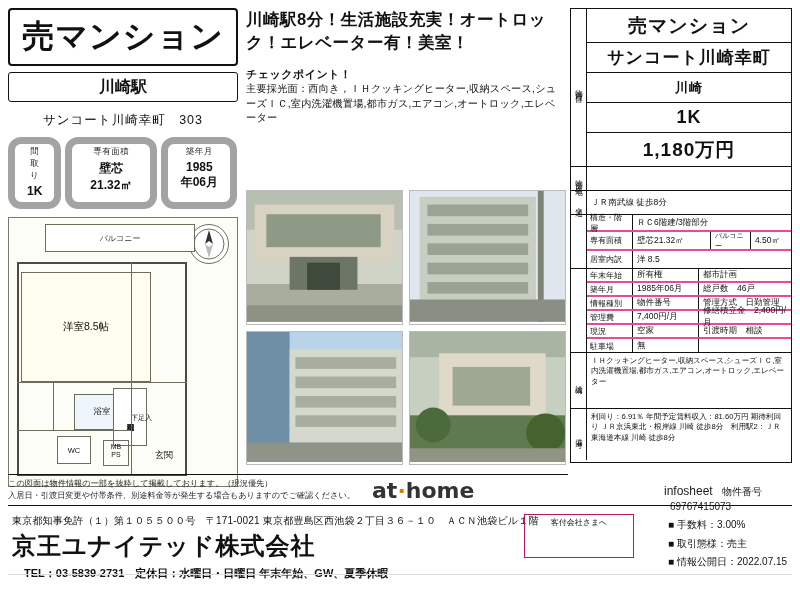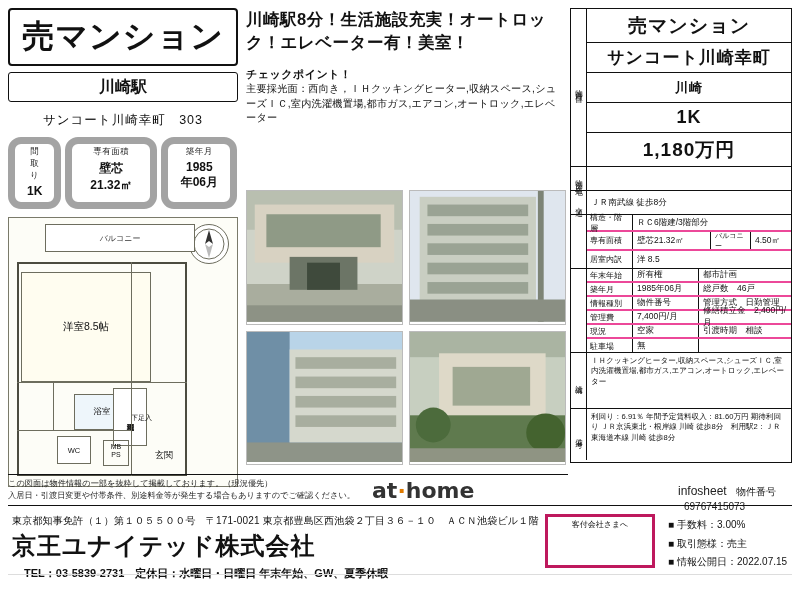--- a/index.html
+++ b/index.html
@@ -156,36 +156,36 @@
     font-size:8.2px; line-height:1.5; color:#222;
     border-top:1px solid #111; padding-top:3px;
   }
   .athome {
     position:absolute; left:372px; top:478px;
     font-size:22px; font-weight:bold; color:#333;
     font-family:"DejaVu Sans", sans-serif;
   }
   .athome .dot { color:#e07b00; }
   .infosheet {
-    position:absolute; left:678px; top:484px; font-size:12px; color:#222;
+    position:absolute; left:664px; top:484px; font-size:12px; color:#222;
   }
   .infosheet .num { font-size:10px; margin-left:6px; }
   .hr-full { position:absolute; left:8px; top:505px; width:784px; height:1px; background:#111; }
 
   
   .footer { position:absolute; left:0; top:508px; width:800px; height:84px; }
   .f-line1 { position:absolute; left:12px; top:6px; font-size:10px; letter-spacing:0.2px; }
   .f-company {
     position:absolute; left:12px; top:22px; font-size:24px; font-weight:bold;
     letter-spacing:1px;
   }
   .f-line3 { position:absolute; left:24px; top:58px; font-size:11px;font-weight:bold; }
   .f-agentbox {
-    position:absolute; left:545px; top:6px; width:110px; height:54px;
-    border:3px solid #be185d;
+    position:absolute; left:524px; top:6px; width:110px; height:44px;
+    border:1px solid #be185d;
   }
   .f-agentbox .cap {
     text-align:center; font-size:8px; padding:2px 0 0; color:#111;
   }
   .f-right { position:absolute; left:668px; top:8px; font-size:10px; line-height:1.85; }
   .f-right .sq { color:#111; margin-right:3px; }
   .footer-sep { position:absolute; left:8px; top:574px; width:784px; height:1px; background:#ddd; }
 </style>
 </head>
 <body>

